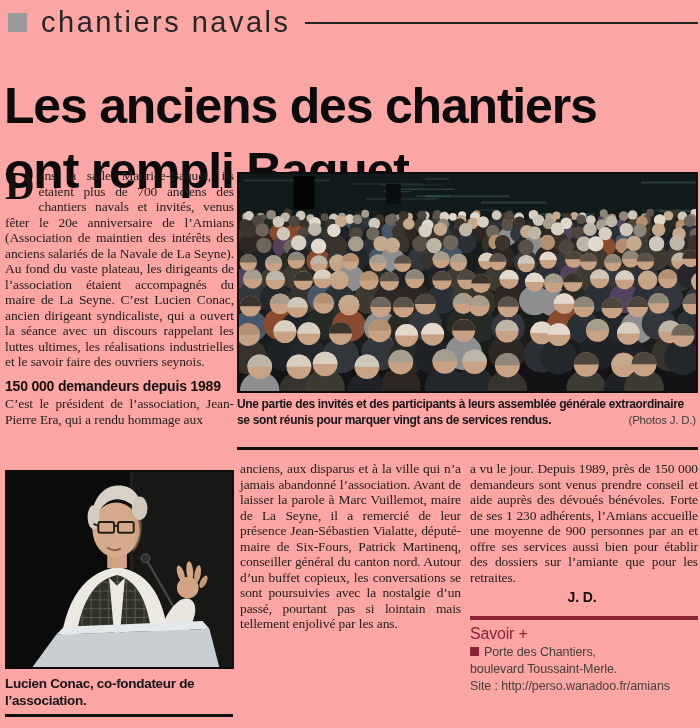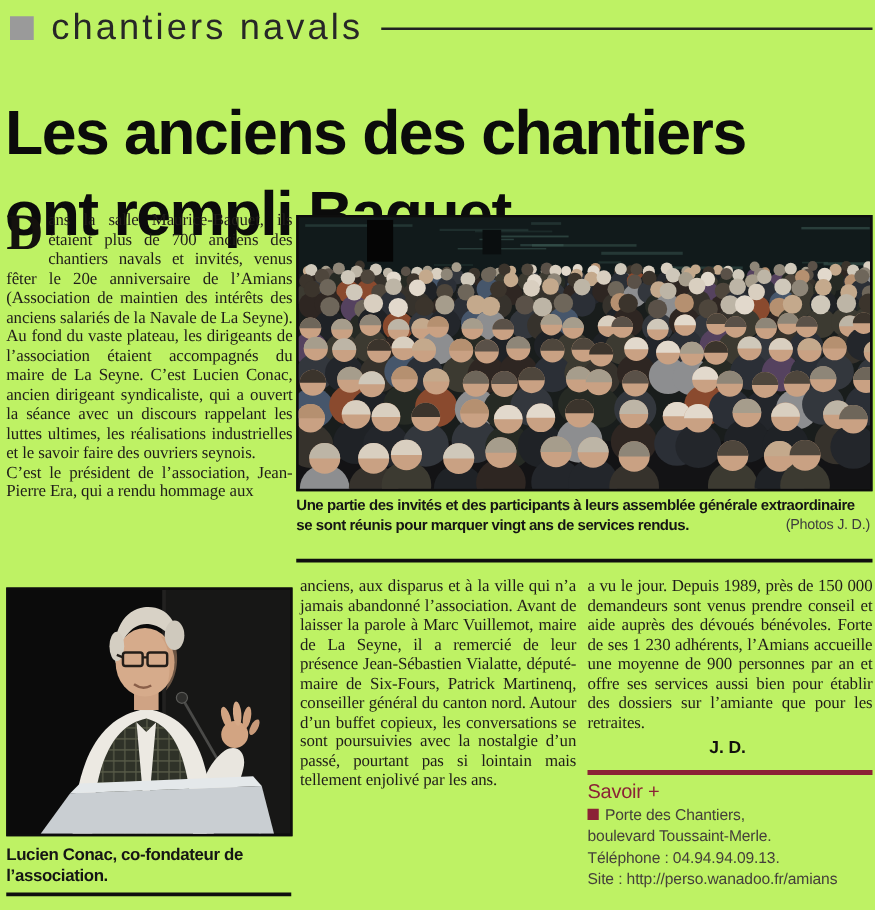--- a/index.html
+++ b/index.html
@@ -1,16 +1,16 @@
 <!DOCTYPE html>
 <html><head>
 <meta charset="utf-8">
 <style>
   html,body{margin:0;padding:0;background:#e8e8e8;}
-  .page{position:relative;width:700px;height:728px;background:#bef264;overflow:hidden;
+  .page{position:relative;width:700px;height:728px;background:#fca5a5;overflow:hidden;
         font-family:"Liberation Serif",serif;color:#201d1a;}
   
   .kicker{position:absolute;left:8px;top:6px;right:2px;height:32px;display:flex;align-items:center;}
   .kicker-square{width:19px;height:19px;background:#9a9a9a;flex:0 0 auto;}
   .kicker-label{font-family:"Liberation Sans",sans-serif;font-size:29px;font-weight:400;
                 color:#272727;letter-spacing:2.5px;margin-left:14px;white-space:nowrap;}
   .kicker-rule{flex:1 1 auto;border-top:2px solid #222;margin-left:14px;margin-top:2px;}
   
   .headline{position:absolute;left:4px;top:40px;width:672px;
             font-family:"Liberation Sans",sans-serif;font-weight:bold;
@@ -60,20 +60,21 @@
   <div class="kicker">
     <span class="kicker-square"></span>
     <span class="kicker-label">chantiers navals</span>
     <span class="kicker-rule"></span>
   </div>
 
   <h1 class="headline">Les anciens des chantiers ont rempli Baquet</h1>
 
   <div class="col-left bodytext">
     <p><span class="dropcap">D</span><span>ans la salle Maurice-Baquet, ils étaient plus de 700 anciens des chantiers navals et invités, venus fêter le 20e anniversaire de l’Amians (Association de maintien des intérêts des anciens salariés de la Navale de La Seyne). Au fond du vaste plateau, les dirigeants de l’association étaient accompagnés du maire de La Seyne. C’est Lucien Conac, ancien dirigeant syndicaliste, qui a ouvert la séance avec un discours rappelant les luttes ultimes, les réalisations industrielles et le savoir faire des ouvriers seynois.</span></p>
+    <div class="subhead">150 000 demandeurs depuis 1989</div>
     <p>C’est le président de l’association, Jean-Pierre Era, qui a rendu hommage aux</p>
   </div>
 
   <div class="photo-main">
     <svg id="crowdsvg" viewBox="0 0 460 221" preserveAspectRatio="none">
         <rect x="0" y="0" width="460" height="46" fill="#111a1b"></rect>
         <rect x="5.2" y="5.5" width="86.4" height="2.1" fill="#3f5f58" opacity="0.40"></rect>
         <rect x="178.4" y="21.6" width="34.8" height="1.9" fill="#3f5f58" opacity="0.48"></rect>
         <rect x="113.4" y="9.2" width="71.5" height="1.8" fill="#3f5f58" opacity="0.29"></rect>
         <rect x="161.9" y="14.7" width="55.4" height="1.5" fill="#3f5f58" opacity="0.56"></rect>
@@ -632,21 +633,20 @@
   </div>
 
   <div class="col-right bodytext">
     <p>a vu le jour. Depuis 1989, près de 150 000 demandeurs sont venus prendre conseil et aide auprès des dévoués bénévoles. Forte de ses 1 230 adhérents, l’Amians accueille une moyenne de 900 personnes par an et offre ses services aussi bien pour établir des dossiers sur l’amiante que pour les retraites.</p>
     <div class="sig">J. D.</div>
     <div class="savoir-rule"></div>
     <div class="savoir-title">Savoir +</div>
     <div class="savoir-lines">
       <div><span class="savoir-bullet"></span><span>Porte des Chantiers,</span></div>
       <div>boulevard Toussaint-Merle.</div>
-      <div>Téléphone : 04.94.94.09.13.</div>
       <div>Site : http://perso.wanadoo.fr/amians</div>
     </div>
   </div>
 
   <div class="photo-portrait">
     <svg viewBox="0 0 229 199" preserveAspectRatio="none">
       <rect x="0" y="0" width="229" height="199" fill="#0b0b0b"></rect>
       <rect x="125" y="0" width="104" height="199" fill="#171716"></rect>
       <rect x="125" y="0" width="3" height="199" fill="#222120"></rect>
 

